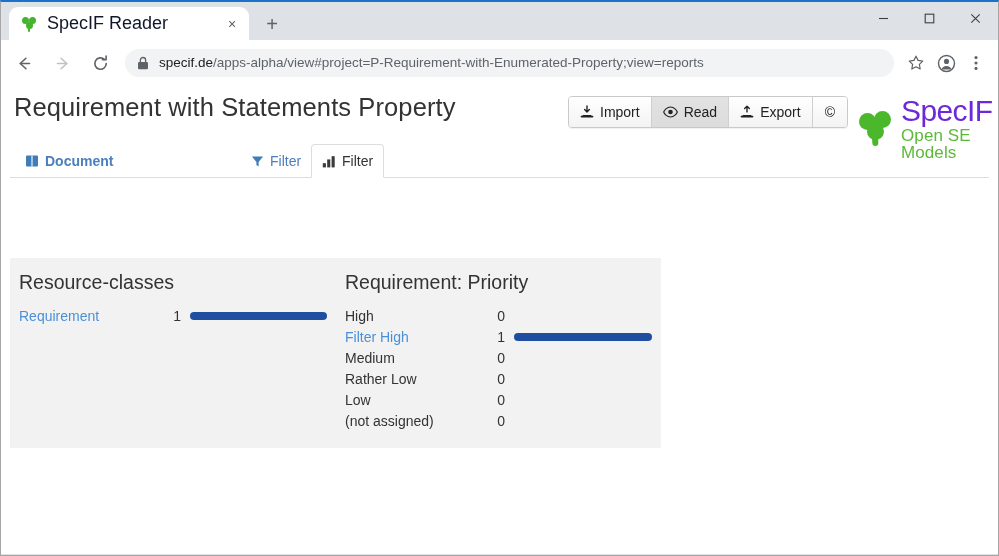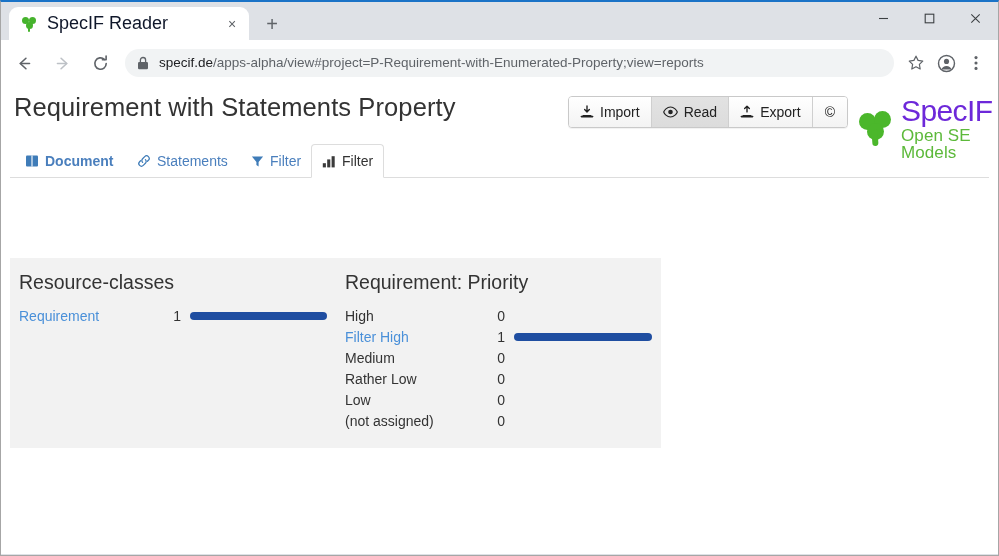--- a/index.html
+++ b/index.html
@@ -441,29 +441,20 @@
       <div class="vtab" id="vtab-document">
         <span>
           <svg width="14" height="14" viewBox="0 0 14 14">
             <rect x="1" y="1.6" width="12" height="10.8" rx="1" fill="#3f7cb8"></rect>
             <path d="M7 1.6v10.8" stroke="#ffffff" stroke-width="1.1"></path>
           </svg>
         </span>
         <span>Document</span>
       </div>
 
-      <div class="vtab" id="vtab-statements">
-        <span>
-          <svg width="14" height="14" viewBox="0 0 14 14">
-            <path d="M5.6 8.4a2.6 2.6 0 0 1 0-3.7l2.1-2.1a2.6 2.6 0 0 1 3.7 3.7l-1 1" fill="none" stroke="#3f7cb8" stroke-width="1.25" stroke-linecap="round"></path>
-            <path d="M8.4 5.6a2.6 2.6 0 0 1 0 3.7l-2.1 2.1a2.6 2.6 0 0 1-3.7-3.7l1-1" fill="none" stroke="#3f7cb8" stroke-width="1.25" stroke-linecap="round"></path>
-          </svg>
-        </span>
-        <span>Statements</span>
-      </div>
 
       <div class="vtab" id="vtab-filter">
         <span>
           <svg width="13" height="13" viewBox="0 0 13 13">
             <path d="M0.9 1.6h11.2L7.6 7v4.4l-2.2-1.5V7z" fill="#3f7cb8"></path>
           </svg>
         </span>
         <span>Filter</span>
       </div>
 

